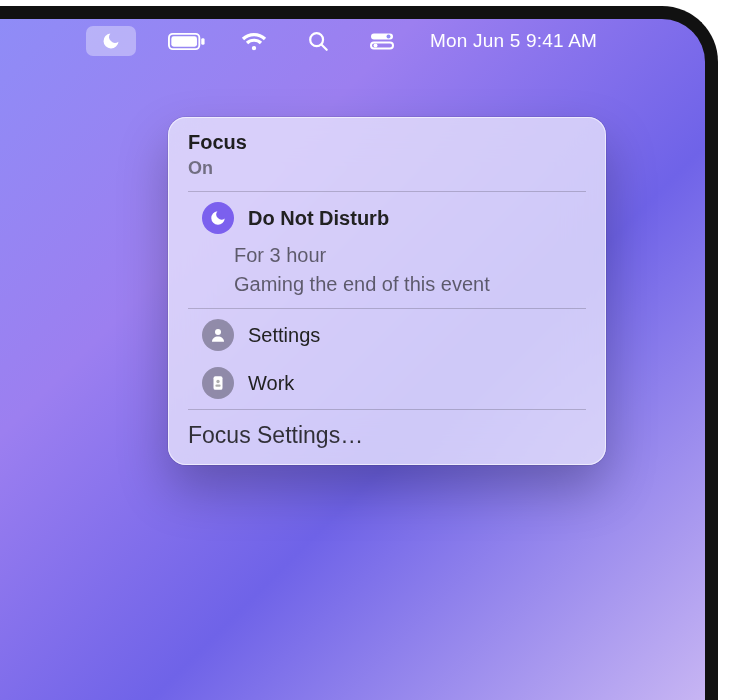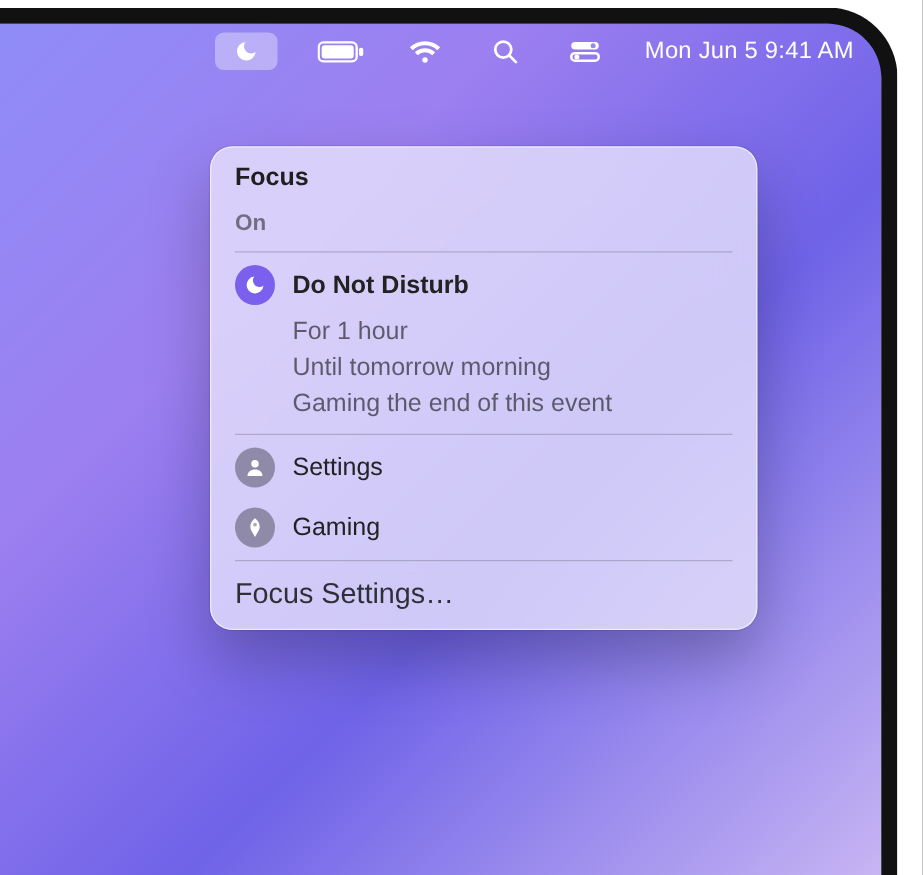--- a/index.html
+++ b/index.html
@@ -28,21 +28,21 @@
     box-sizing: border-box;
   }
 
   
   .menubar {
     position: absolute;
     left: 0; right: 0; top: 0;
     height: 44px;
     display: flex;
     align-items: center;
-    justify-content: flex-end;
+    justify-content: center;
     padding: 0 22px 0 0;
     gap: 32px;
     color: #fff;
   }
 
   .menubar .mb-item {
     display: flex;
     align-items: center;
     justify-content: center;
     height: 32px;
@@ -85,21 +85,21 @@
     color: #222;
   }
 
   .popover .section {
     padding: 0 20px;
   }
 
   .popover .title-row {
     display: flex;
     flex-direction: column;
-    gap: 16px;
+    gap: 6px;
     padding-bottom: 10px;
   }
   .popover .title {
     font-size: 20px;
     font-weight: 700;
     color: #1f1f1f;
   }
   .popover .status {
     font-size: 18px;
     color: rgba(30,30,30,0.55);
@@ -110,21 +110,21 @@
   .divider {
     height: 1px;
     background: rgba(0,0,0,0.18);
     margin: 2px 20px;
   }
 
   .focus-row {
     display: flex;
     align-items: center;
     gap: 14px;
-    padding: 8px 20px;
+    padding: 8px 34px;
     font-size: 20px;
   }
   .focus-row.primary .label { font-weight: 600; }
 
   .focus-icon {
     width: 32px;
     height: 32px;
     border-radius: 50%;
     display: flex;
     align-items: center;
@@ -222,46 +222,46 @@
     <div class="focus-row primary">
       <div class="focus-icon active">
         <svg viewBox="0 0 24 24" fill="#fff">
           <path d="M21 12.8A9 9 0 1 1 11.2 3a7 7 0 0 0 9.8 9.8z"></path>
         </svg>
       </div>
       <div class="label">Do Not Disturb</div>
     </div>
 
     <div class="sub-options">
-      <div class="sub">For 1 hour</div>
-      <div class="sub">Until tomorrow morning</div>
+      <div class="sub">For 3 hour</div>
       <div class="sub">Gaming the end of this event</div>
     </div>
 
     <div class="divider"></div>
 
     <div class="focus-row">
       <div class="focus-icon inactive">
         <svg viewBox="0 0 24 24" fill="#fff">
           <circle cx="12" cy="8" r="4"></circle>
           <path d="M4 21c0-4.4 3.6-7 8-7s8 2.6 8 7v0H4z"></path>
         </svg>
       </div>
       <div class="label">Settings</div>
     </div>
 
-
     <div class="focus-row">
       <div class="focus-icon inactive">
         <svg viewBox="0 0 24 24" fill="#fff">
-          <path d="M12 2c3 2 5 5.5 5 9 0 2.2-.8 4.2-2 5.8L12 22l-3-5.2c-1.2-1.6-2-3.6-2-5.8 0-3.5 2-7 5-9z"></path>
-          <circle cx="12" cy="9" r="2" fill="rgba(0,0,0,0.32)"></circle>
+          <rect x="6" y="3" width="12" height="18" rx="2.5"></rect>
+          <circle cx="12" cy="10" r="2.2" fill="rgba(0,0,0,0.32)"></circle>
+          <rect x="8.5" y="14" width="7" height="3" rx="1.5" fill="rgba(0,0,0,0.32)"></rect>
         </svg>
       </div>
-      <div class="label">Gaming</div>
-    </div>
+      <div class="label">Work</div>
+    </div>
+
 
     <div class="divider"></div>
 
     <div class="settings-row">Focus Settings…</div>
   </div>
 
 </div>
 
 </body></html>

